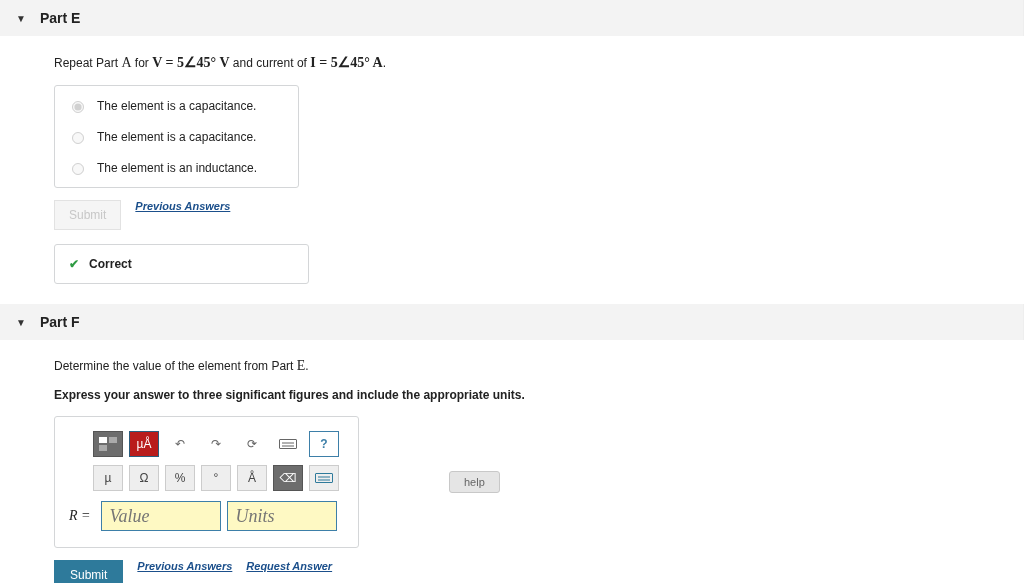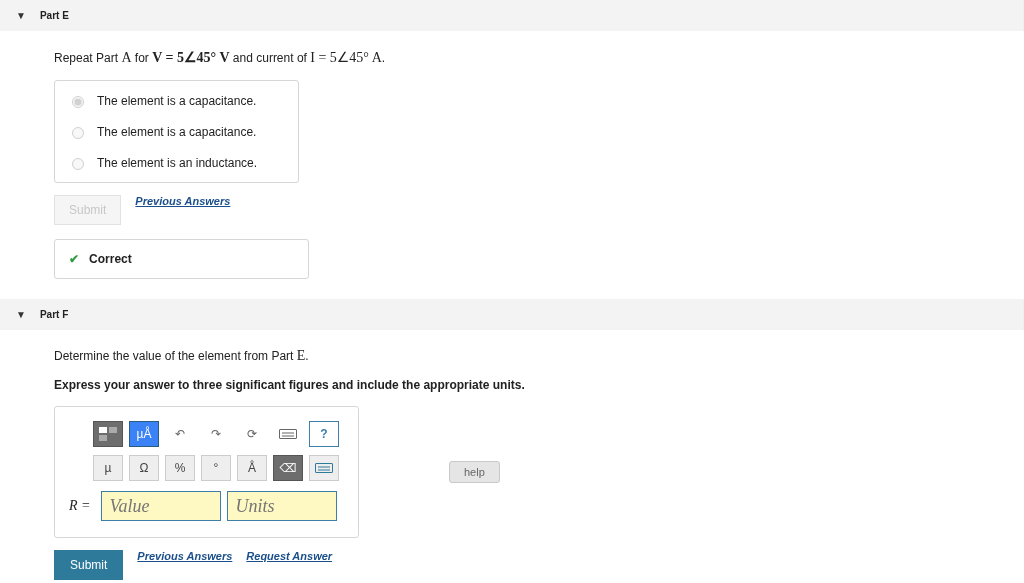--- a/index.html
+++ b/index.html
@@ -20,21 +20,21 @@
     align-items: center;
     gap: 14px;
     border-right: 1px solid #eee;
   }
   .chevron {
     font-size: 10px;
     color: #333;
   }
   .part-title {
     font-weight: bold;
-    font-size: 10px;
+    font-size: 14px;
   }
   .part-body {
     padding: 18px 0 0 54px;
   }
   .question-text {
     font-size: 12px;
     margin-bottom: 14px;
   }
   .serif-var {
     font-family: "Times New Roman", Times, serif;
@@ -131,21 +131,21 @@
     border: 1px solid #ccc;
     background: #eee;
     display: flex;
     align-items: center;
     justify-content: center;
     font-size: 12px;
     color: #444;
     cursor: pointer;
   }
   .tool-btn.active {
-    background: #3b82f6;
+    background: #b91c1c;
     color: #fff;
     border-color: #2b5d7c;
   }
   .tool-btn.ghost {
     border: none;
     background: transparent;
     color: #666;
   }
   .tool-btn.help-q {
     border: 1px solid #3d7fa8;
@@ -212,21 +212,21 @@
 </head>
 <body>
 
 <div class="part-section">
   <div class="part-header">
     <span class="chevron">▼</span>
     <span class="part-title">Part E</span>
   </div>
   <div class="part-body">
     <div class="question-text">
-      <span>Repeat Part </span><span class="serif-var">A</span><span> for </span><span class="serif-var" style="font-weight:bold;">V = 5∠45° V</span><span> and current of </span><span class="serif-var" style="font-weight:normal;">I = 5∠45° A</span><span>.</span>
+      <span>Repeat Part </span><span class="serif-var">A</span><span> for </span><span class="serif-var" style="font-weight:bold;">V = 5∠45° V</span><span> and current of </span><span class="serif-var" style="font-weight:bold;">I = 5∠45° A</span><span>.</span>
     </div>
 
     <div class="choices-box">
       <label class="choice-row">
         <input type="radio" name="pe" checked="" disabled="" style="">
         <span>The element is a capacitance.</span>
       </label>
       <label class="choice-row">
         <input type="radio" name="pe" disabled="" style="">
         <span>The element is a capacitance.</span>

